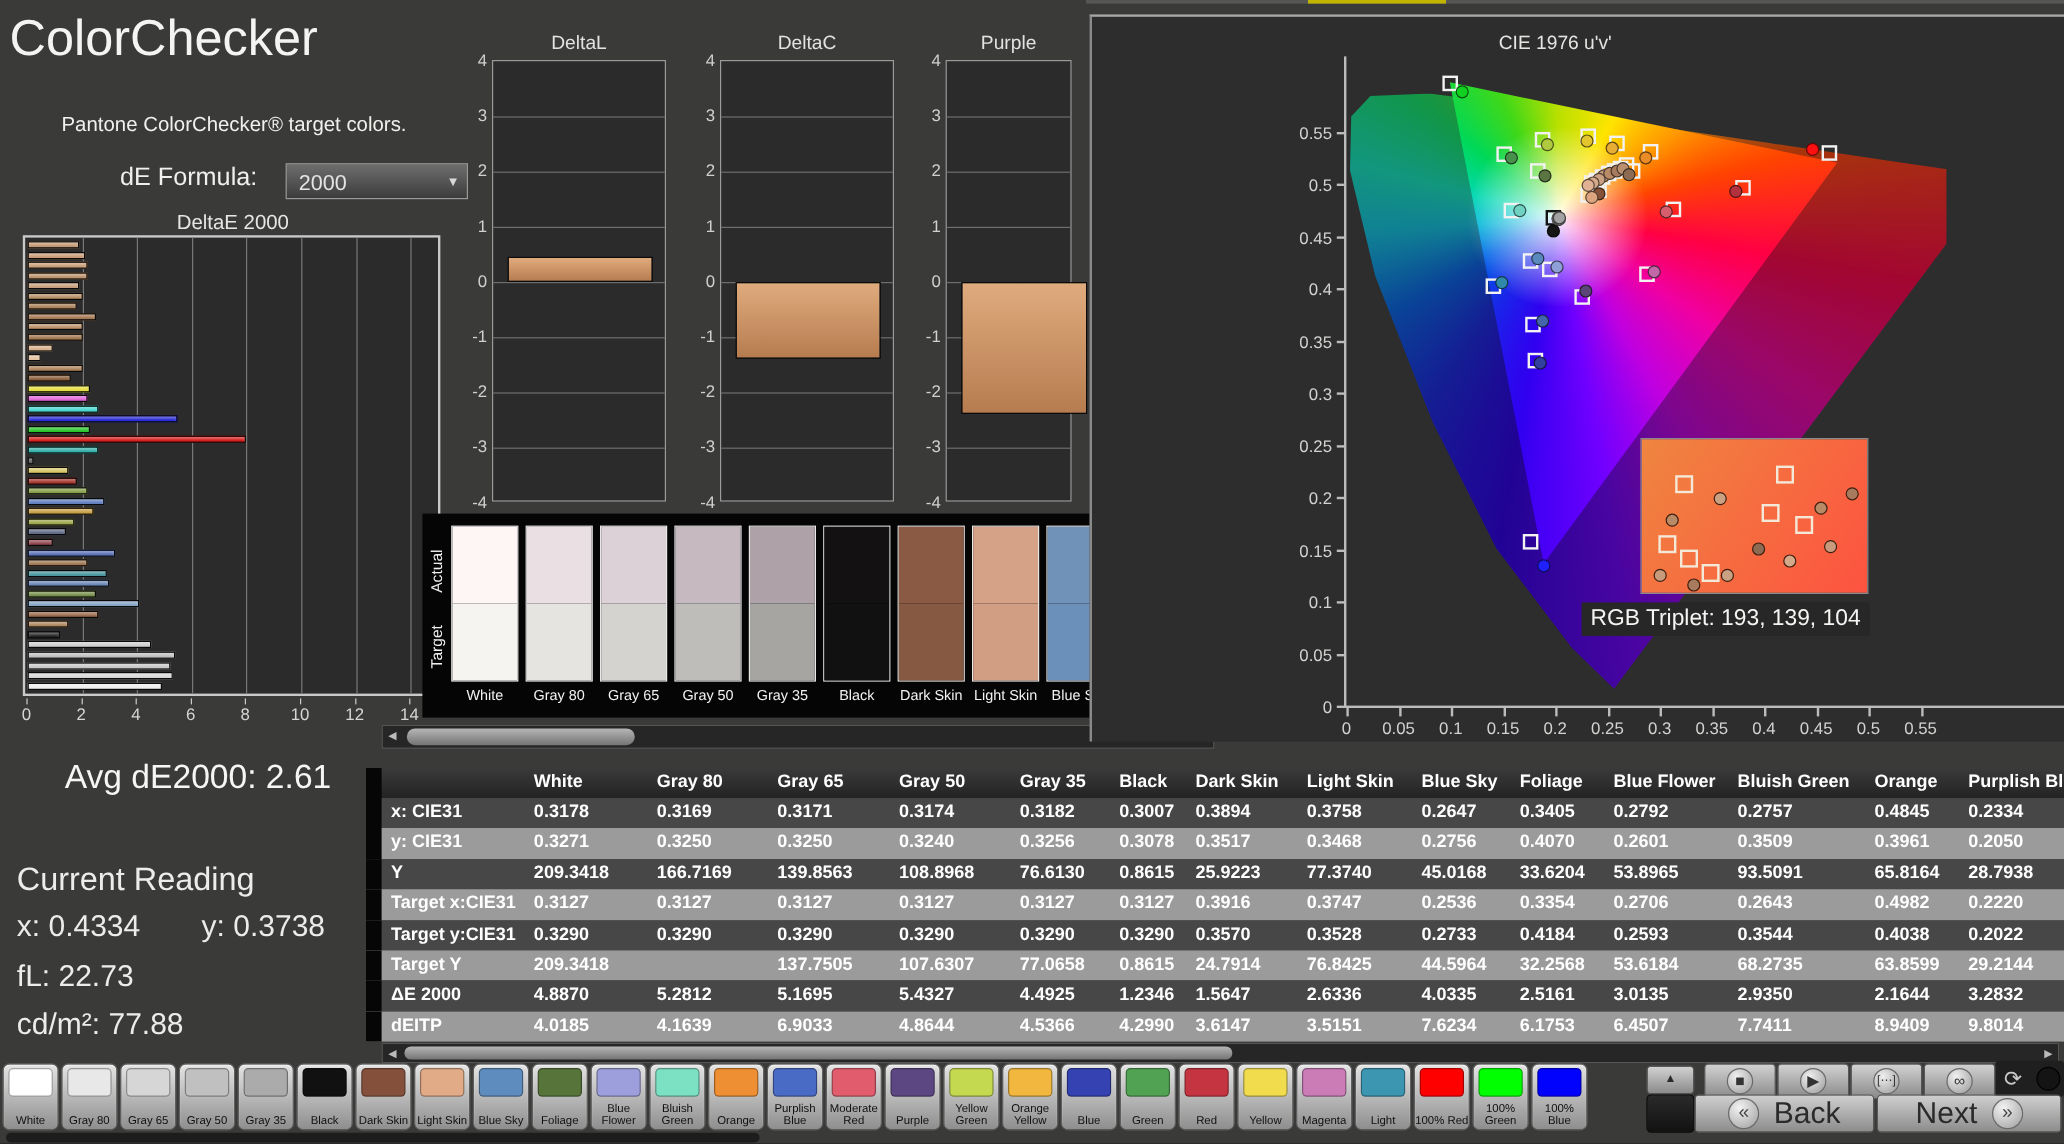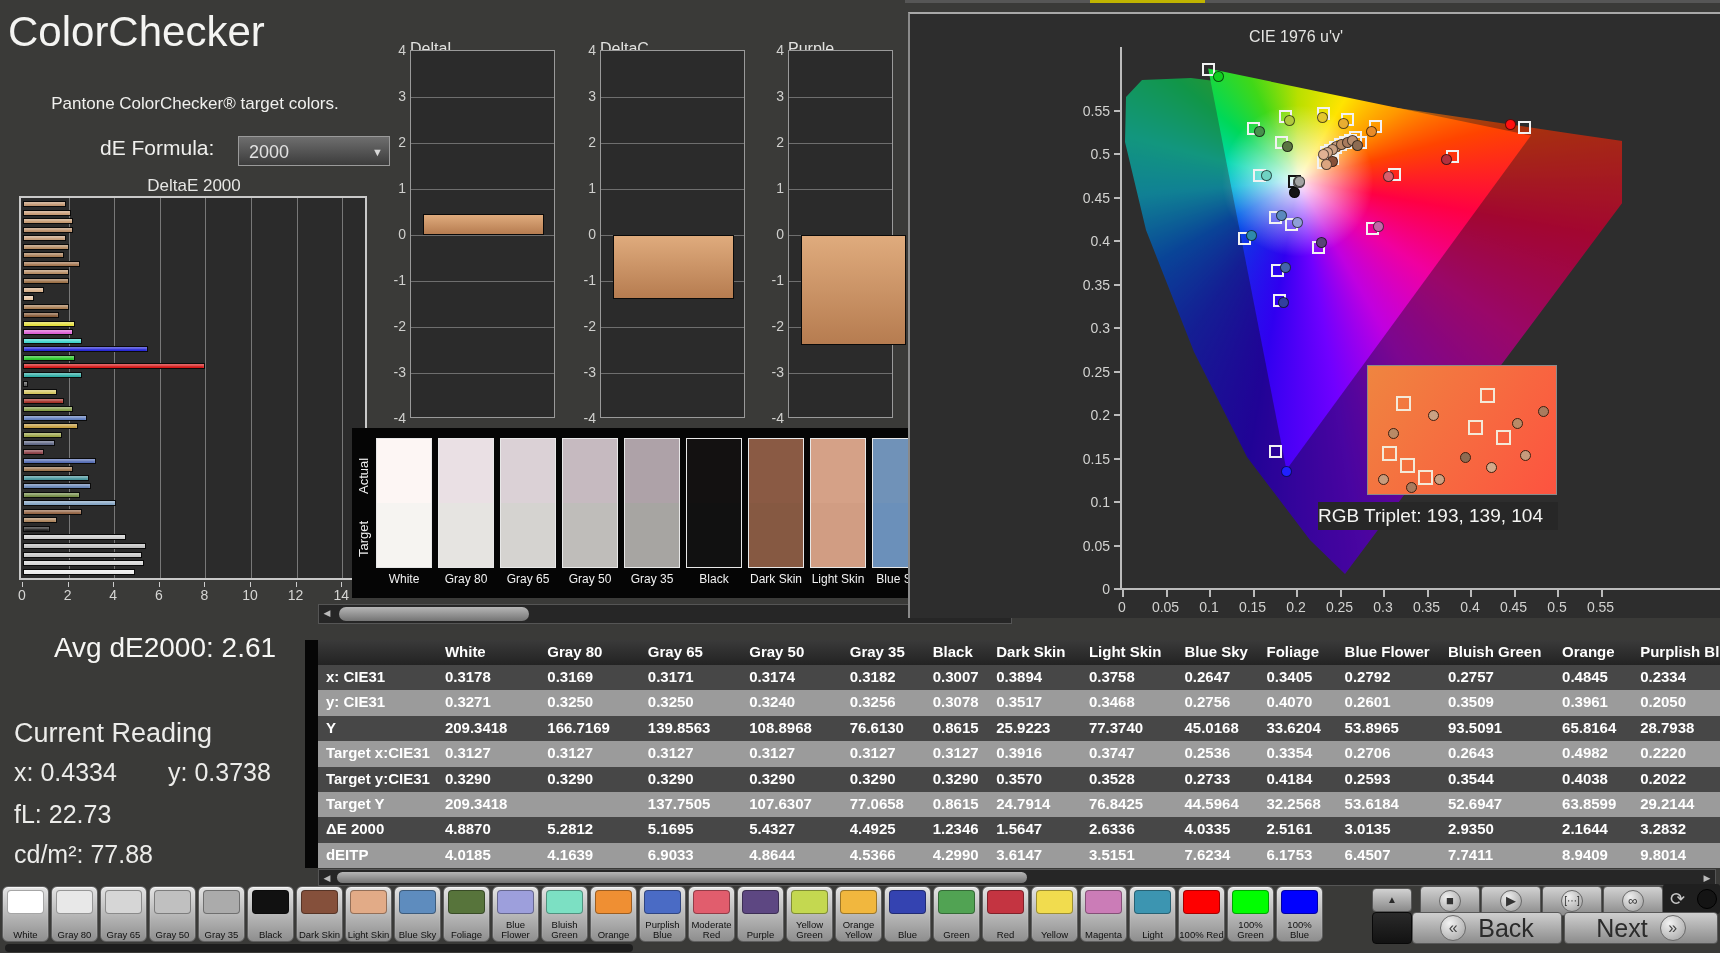--- a/index.html
+++ b/index.html
@@ -17,21 +17,21 @@
   
   #dele-title{left:20px;top:176px;width:348px;text-align:center;font-size:17px;color:#e6e6e4;}
   #dele-box{left:19px;top:196px;width:348px;height:384px;background:#2b2b2b;border:2px solid #c9c9c9;box-sizing:border-box;}
   .vgrid{position:absolute;top:0;bottom:0;width:1px;background:#787878;}
   .debar{position:absolute;height:6px;border:1px solid #0a0a0a;box-sizing:border-box;
          box-shadow:inset 0 2px 2px rgba(255,255,255,.35);}
   #dele-axis{left:19px;top:582px;width:348px;height:22px;}
   .dele-tick{position:absolute;top:0;width:1px;height:5px;background:#cccccc;}
   .dele-ticklbl{position:absolute;top:5px;font-size:14px;color:#d6d6d4;transform:translateX(-50%);}
   
-  .dl-title{position:absolute;top:40px;font-size:16px;color:#e2e2e0;text-align:left;}
+  .dl-title{position:absolute;top:28px;font-size:16px;color:#e2e2e0;text-align:center;}
   .dl-box{position:absolute;top:50px;height:368px;background:#2b2b2b;border:1px solid #9a9a9a;box-sizing:border-box;}
   .hgrid{position:absolute;left:0;right:0;height:1px;background:#6e6e6e;}
   .dl-ticklbl{position:absolute;font-size:14px;color:#d0d0ce;width:26px;text-align:right;transform:translateY(-50%);}
   .dl-bar{position:absolute;border:1px solid #0a0a0a;box-sizing:border-box;
           background:linear-gradient(#dfab7d,#b67c50);}
   
   #swatch-panel{left:352px;top:428px;width:556px;height:170px;background:#050505;}
   .rot-lbl{position:absolute;left:4px;width:16px;font-size:13px;color:#f0f0f0;
            writing-mode:vertical-rl;transform:rotate(180deg);text-align:center;}
   .sw-col{position:absolute;top:10px;width:56px;height:130px;border:1px solid #e8e8e8;box-sizing:border-box;}
@@ -49,21 +49,21 @@
   #cie-gamut,#cie-glow,#cie-tri{position:absolute;left:0;top:0;width:600px;height:541px;}
   .cie-ylbl{position:absolute;font-size:14px;color:#d2d2d0;width:40px;text-align:right;transform:translateY(-50%);}
   .cie-xlbl{position:absolute;font-size:14px;color:#d2d2d0;transform:translateX(-50%);}
   .cie-sq{position:absolute;width:13px;height:13px;border:2px solid #f2f2f2;box-sizing:border-box;}
   .cie-dot{position:absolute;width:11px;height:11px;border-radius:50%;border:1px solid rgba(0,0,0,.6);box-sizing:border-box;}
   #cie-inset{position:absolute;left:457px;top:351px;width:188px;height:128px;border:1px solid #8a8a8a;
              background:linear-gradient(125deg,#ef8540,#fd5340);}
   .ins-sq{position:absolute;width:15px;height:15px;border:2px solid #f4e9d8;box-sizing:border-box;}
   .ins-dot{position:absolute;width:11px;height:11px;border-radius:50%;border:1px solid #402010;box-sizing:border-box;}
   #rgb-triplet{position:absolute;left:408px;top:488px;width:240px;height:28px;background:#272727;
-               font-size:19px;color:#f4f4f2;line-height:28px;}
+               font-size:19px;color:#f4f4f2;text-align:center;line-height:28px;}
   
   .stat-big{font-size:28px;color:#f6f6f4;}
   
   #meas-table{left:305px;top:640px;width:1415px;height:229px;}
   .trow{position:absolute;left:0;right:0;display:flex;}
   .tcell{box-sizing:border-box;padding:3px 2px 0 8px;font-size:15px;font-weight:bold;color:#ffffff;
          white-space:nowrap;overflow:hidden;}
   .gut{width:13px;background:#060606;}
   
   #palette{left:0px;top:886px;width:1370px;height:56px;display:flex;gap:2px;padding-left:2px;}
@@ -563,21 +563,21 @@
         <div class="tcell" style="width: 103px; margin-top: 37px;">166.8186</div>
         <div class="tcell" style="width: 104px;">137.7505</div>
         <div class="tcell" style="width: 103px;">107.6307</div>
         <div class="tcell" style="width: 85px;">77.0658</div>
         <div class="tcell" style="width: 65px;">0.8615</div>
         <div class="tcell" style="width: 95px;">24.7914</div>
         <div class="tcell" style="width: 98px;">76.8425</div>
         <div class="tcell" style="width: 84px;">44.5964</div>
         <div class="tcell" style="width: 80px;">32.2568</div>
         <div class="tcell" style="width: 106px;">53.6184</div>
-        <div class="tcell" style="width: 117px;">52.6947</div>
+        <div class="tcell" style="width: 117px;">68.2735</div>
         <div class="tcell" style="width: 80px;">63.8599</div>
         <div class="tcell" style="width: 90px;">29.2144</div>
       </div>
       <div class="trow" style="top: 177.4px; height: 25.4px; background: rgb(71, 71, 71);">
         <div class="tcell gut"></div>
         <div class="tcell" style="width: 122px;">ΔE 2000</div>
         <div class="tcell" style="width: 105px;">4.8870</div>
         <div class="tcell" style="width: 103px;">5.2812</div>
         <div class="tcell" style="width: 104px;">5.1695</div>
         <div class="tcell" style="width: 103px;">5.4327</div>

